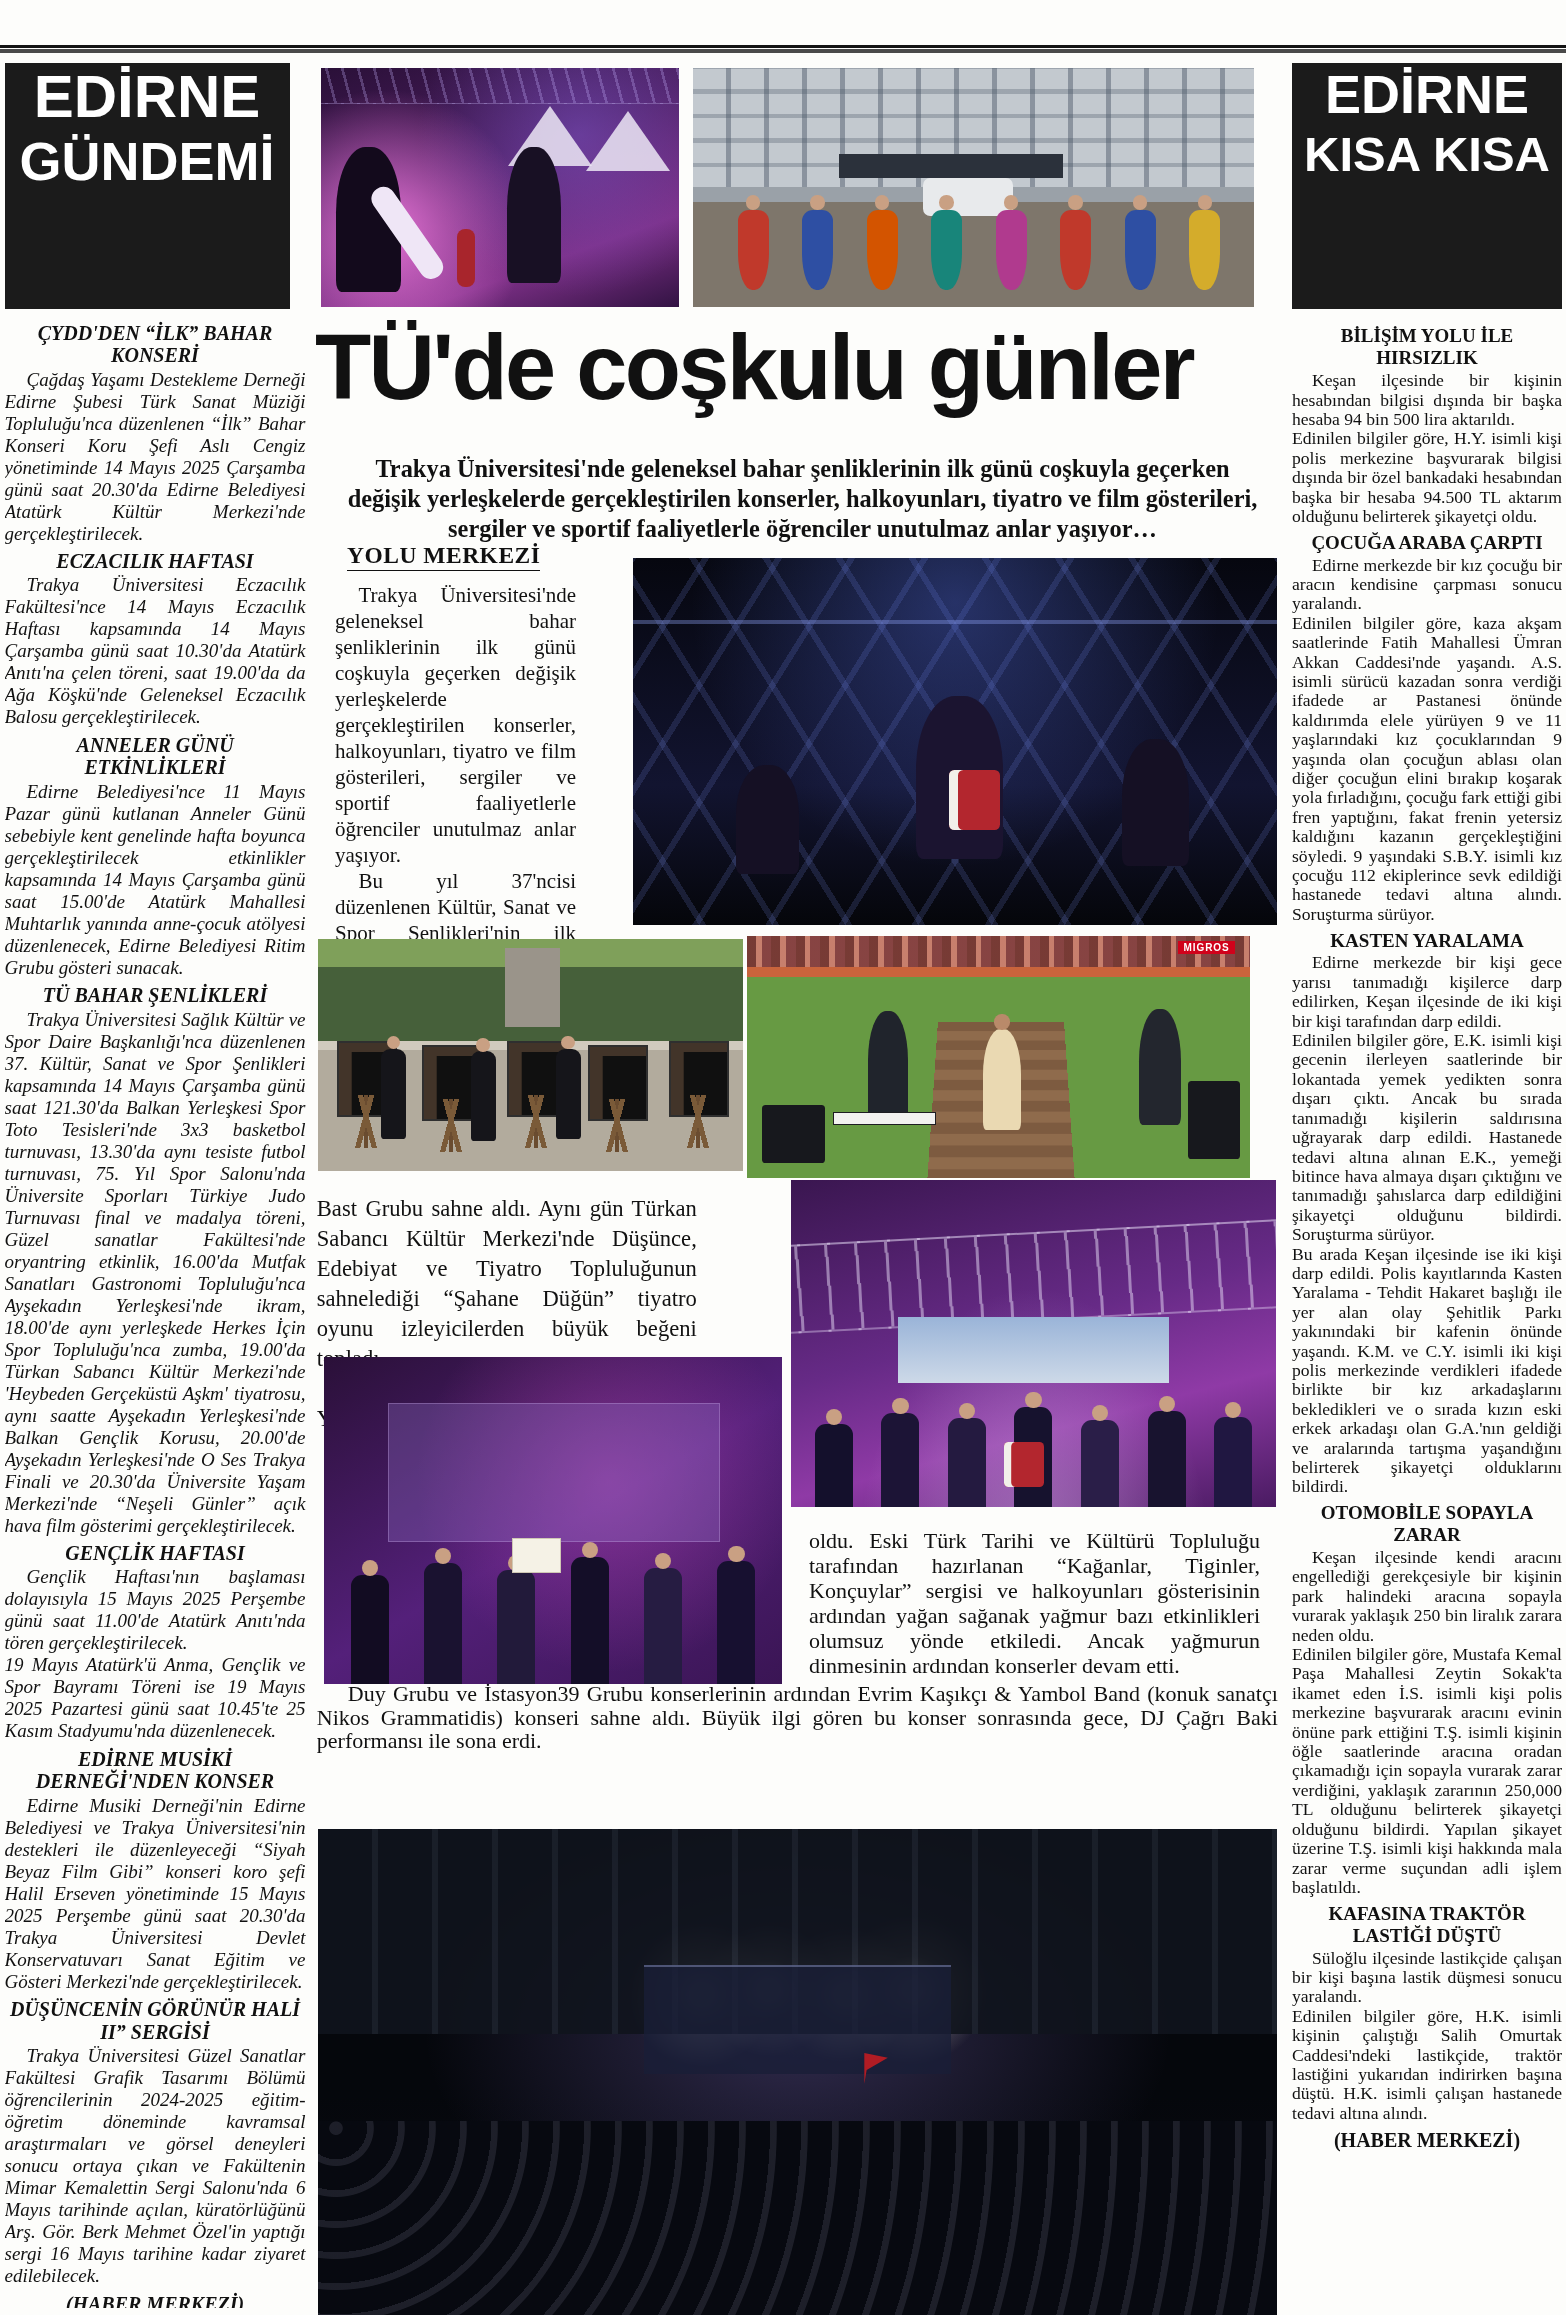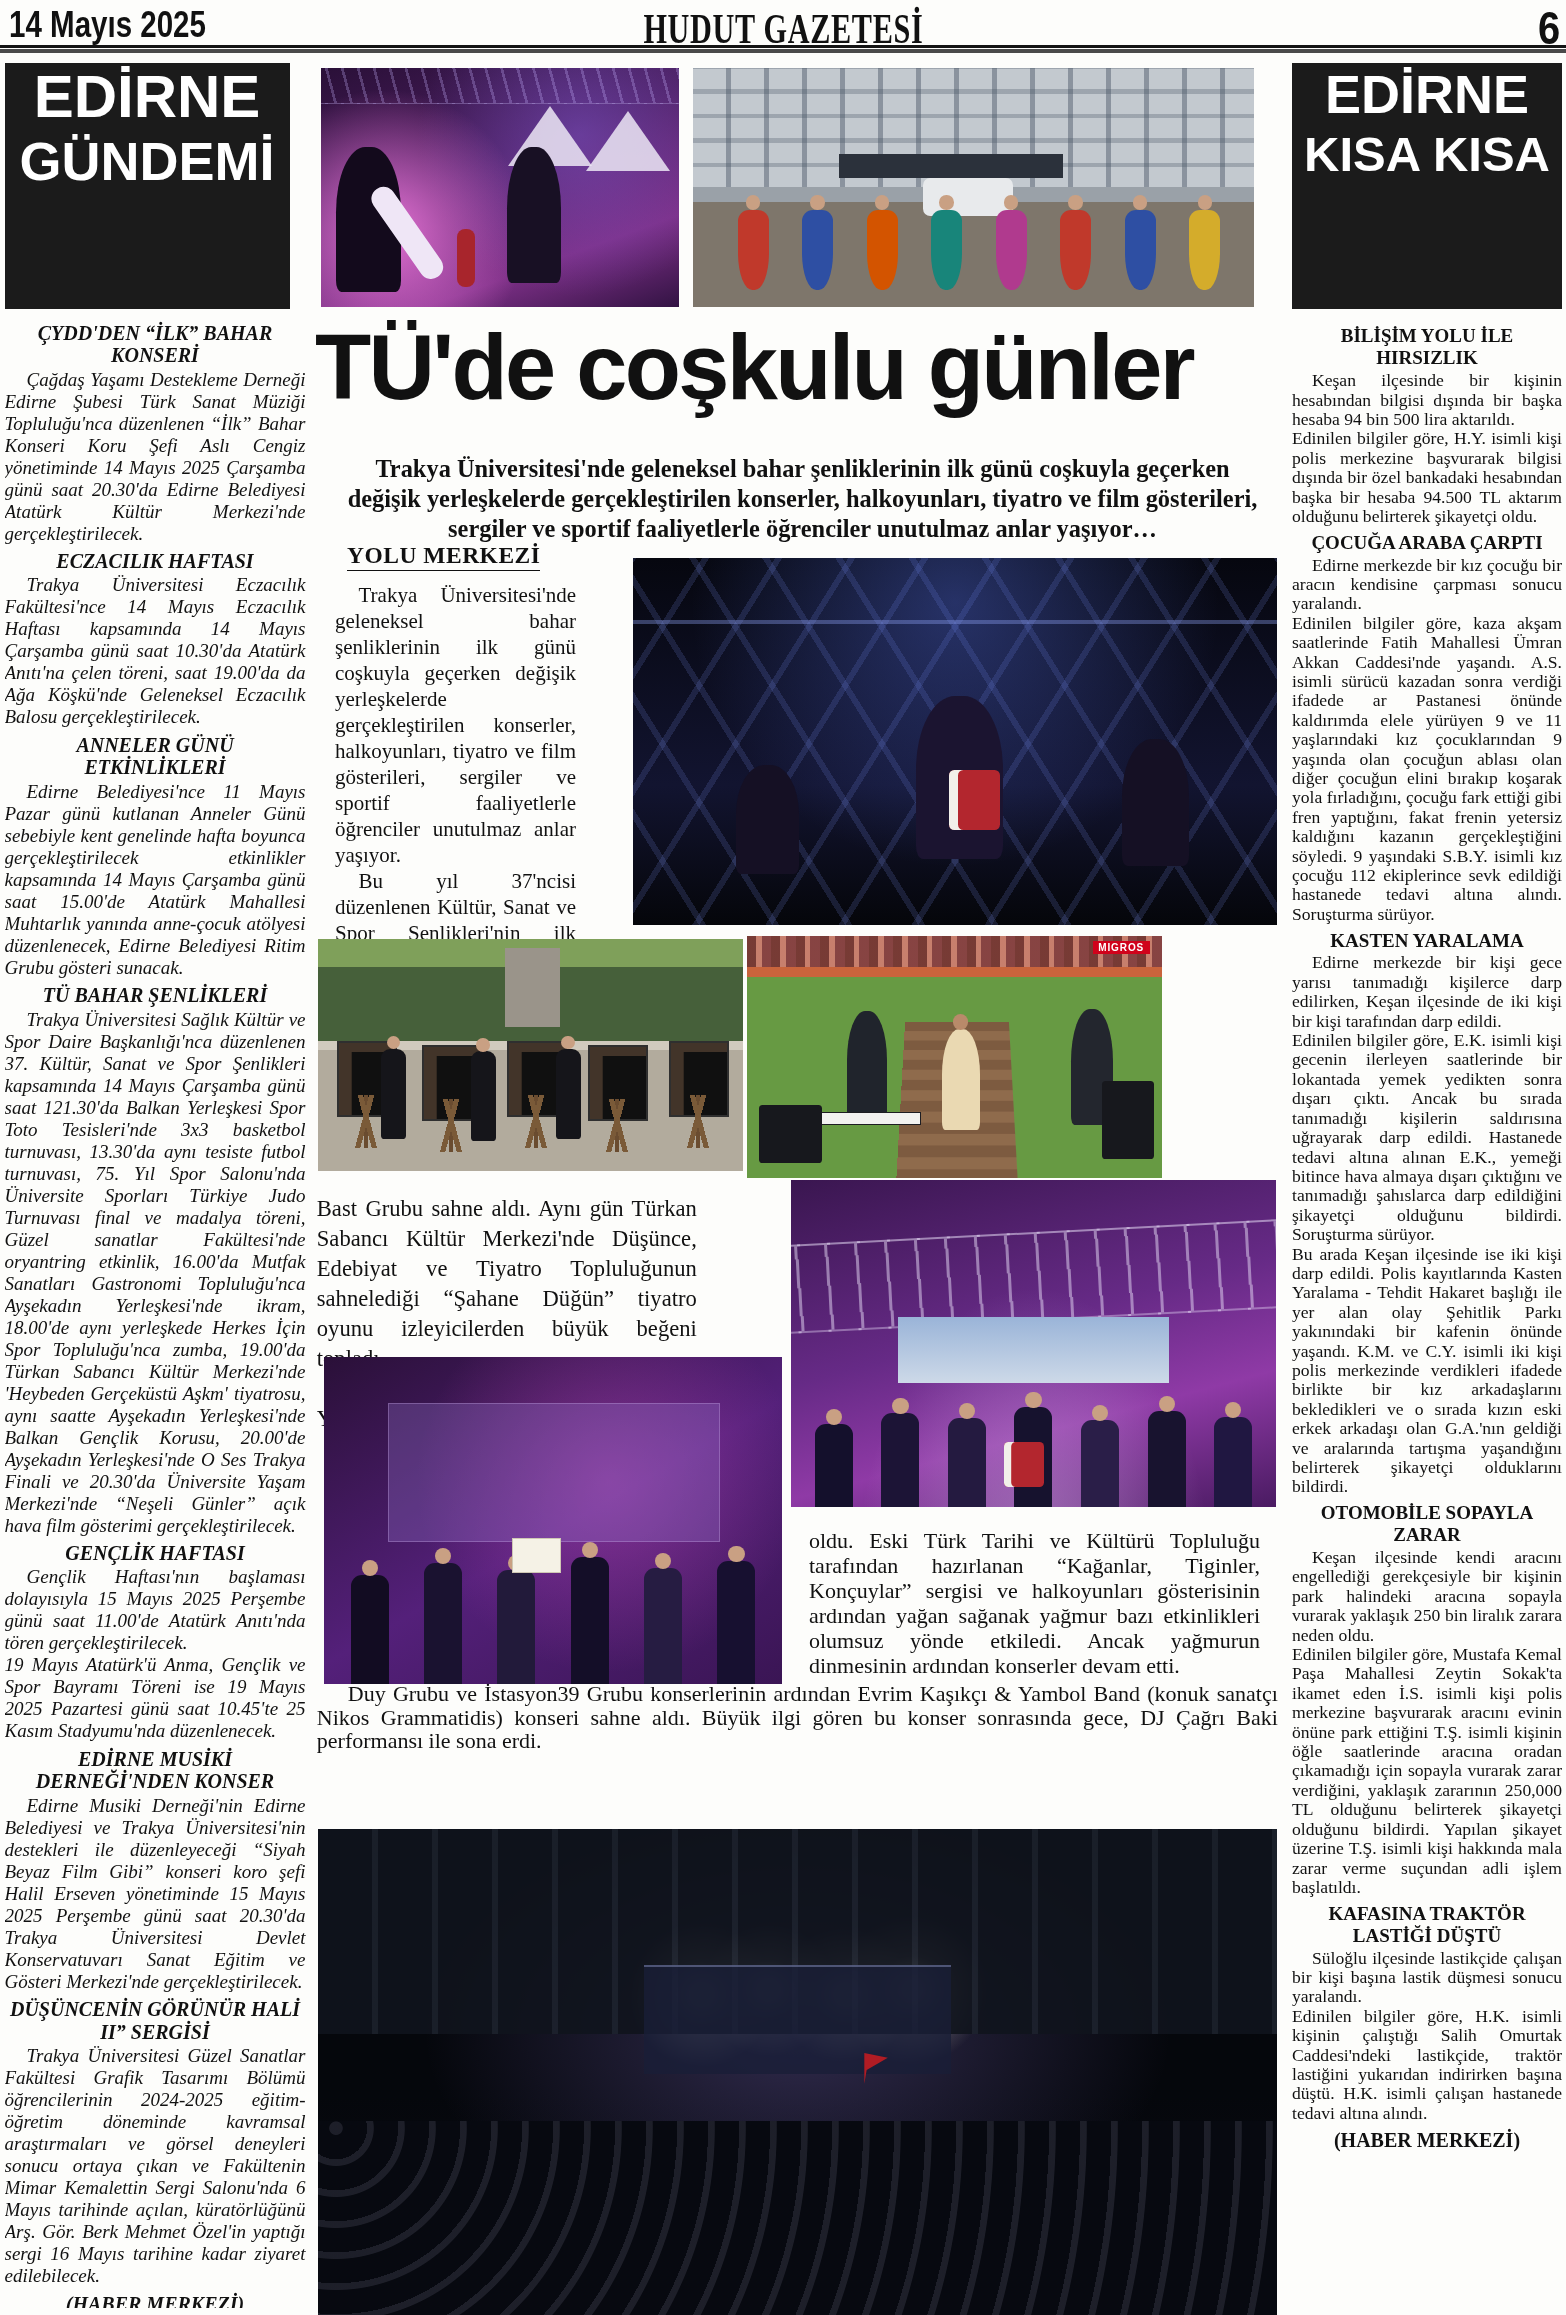--- a/index.html
+++ b/index.html
@@ -111,21 +111,21 @@
   .easel{position:absolute;width:63px;height:107px;}
   .easel::after{content:"";position:absolute;left:5.4px;right:5.4px;top:54px;bottom:0;
        background:linear-gradient(105deg,transparent 0 44%,#7a5a38 44% 52%,transparent 52%),
                   linear-gradient(-105deg,transparent 0 44%,#7a5a38 44% 52%,transparent 52%),
                   linear-gradient(90deg,transparent 0 46%,#6a4c30 46% 54%,transparent 54%);}
   .canvas{position:absolute;left:2.7px;top:0;width:56px;height:72px;background:#101010;
        border:2.7px solid #2f2f2f;box-shadow:inset 12.7px 9px 0 rgba(160,120,90,.35);}
   .model{position:absolute;width:25px;height:90px;background:#15151a;border-radius:9px 9px 3.6px 3.6px;}
   .model::before{content:"";position:absolute;top:-12.7px;left:5.4px;width:13.6px;height:13.6px;border-radius:50%;background:#c9a083;}
 
-  .ph5{left:432px;top:882px;width:415px;height:242px;
+  .ph5{left:432px;top:882px;width:503px;height:242px;
        background:linear-gradient(#b84a33 0 13%,#c9643c 13% 17%,#679a43 17% 100%);}
   .ph5 .crowd{position:absolute;top:0;left:0;right:0;height:13%;opacity:.75;
        background:repeating-linear-gradient(90deg,rgba(40,40,55,.6) 0 9px,rgba(225,215,205,.5) 9px 14.5px,rgba(75,60,85,.6) 14.5px 24.4px);}
   .migros{position:absolute;top:2%;right:3%;background:#d0021b;color:#fff;
        font-family:"Liberation Sans",sans-serif;font-weight:bold;font-size:10px;padding:0.9px 5.4px;letter-spacing:0.9px;}
   .ph5 .deck{position:absolute;bottom:0;left:37%;width:27%;height:68%;
        background:repeating-linear-gradient(0deg,#7d5b40 0 11px,#8f6b4c 11px 22px);
        transform:perspective(289px) rotateX(16deg);}
   .ph5 .singer{left:47%;bottom:20%;width:38px;height:101px;background:#ead9b2;}
   .ph5 .singer::before{content:"";position:absolute;top:-14.5px;left:11px;width:15.4px;height:15.4px;border-radius:50%;background:#b98a6a;}
@@ -170,25 +170,20 @@
        clip-path:polygon(0 0,100% 15%,10% 55%,0 100%);}
   .ph8 .crowd2{position:absolute;left:0;right:0;bottom:0;height:40%;background:#070910;}
   .ph8 .crowd2::before{content:"";position:absolute;inset:0;
        background:repeating-radial-gradient(circle at 18px 7.2px,rgba(130,130,155,.18) 0 6.3px,transparent 7.2px 31px);}
 </style>
 </head>
 <body>
 
 <div class="page">
 
-  <div class="masthead-bar">
-    <div class="m-date">14 Mayıs 2025</div>
-    <div class="m-title"><span>HUDUT GAZETESİ</span></div>
-    <div class="m-page">6</div>
-  </div>
   <div class="m-rule"></div>
 
   <div class="col col-left">
     <div class="banner banner-left">
       <div class="b1">EDİRNE</div>
       <div class="b2">GÜNDEMİ</div>
     </div>
     <div class="news">
       <h3>ÇYDD'DEN “İLK” BAHAR KONSERİ</h3>
       <p>Çağdaş Yaşamı Destekleme Derneği Edirne Şubesi Türk Sanat Müziği Topluluğu'nca düzenlenen “İlk” Bahar Konseri Koru Şefi Aslı Cengiz yönetiminde 14 Mayıs 2025 Çarşamba günü saat 20.30'da Edirne Belediyesi Atatürk Kültür Merkezi'nde gerçekleştirilecek.</p>

